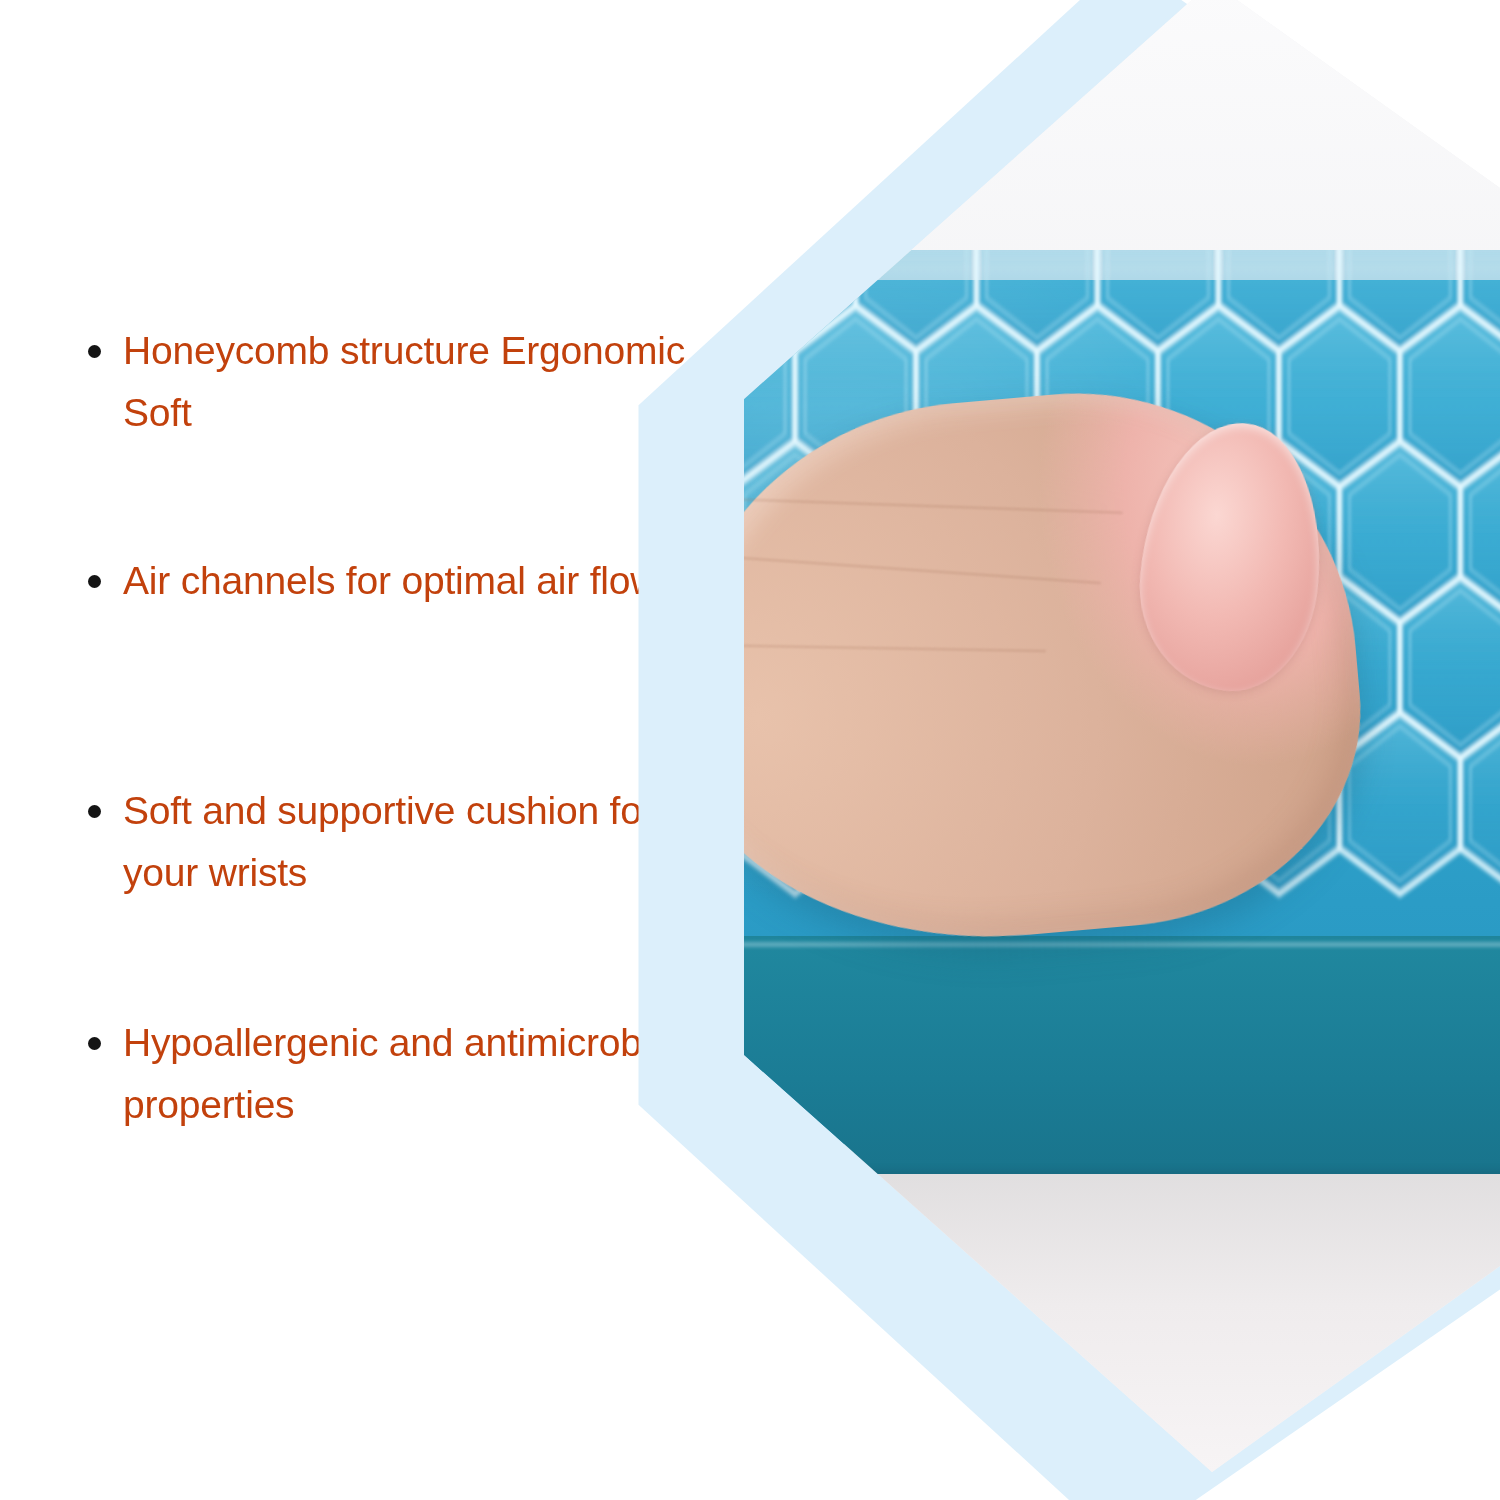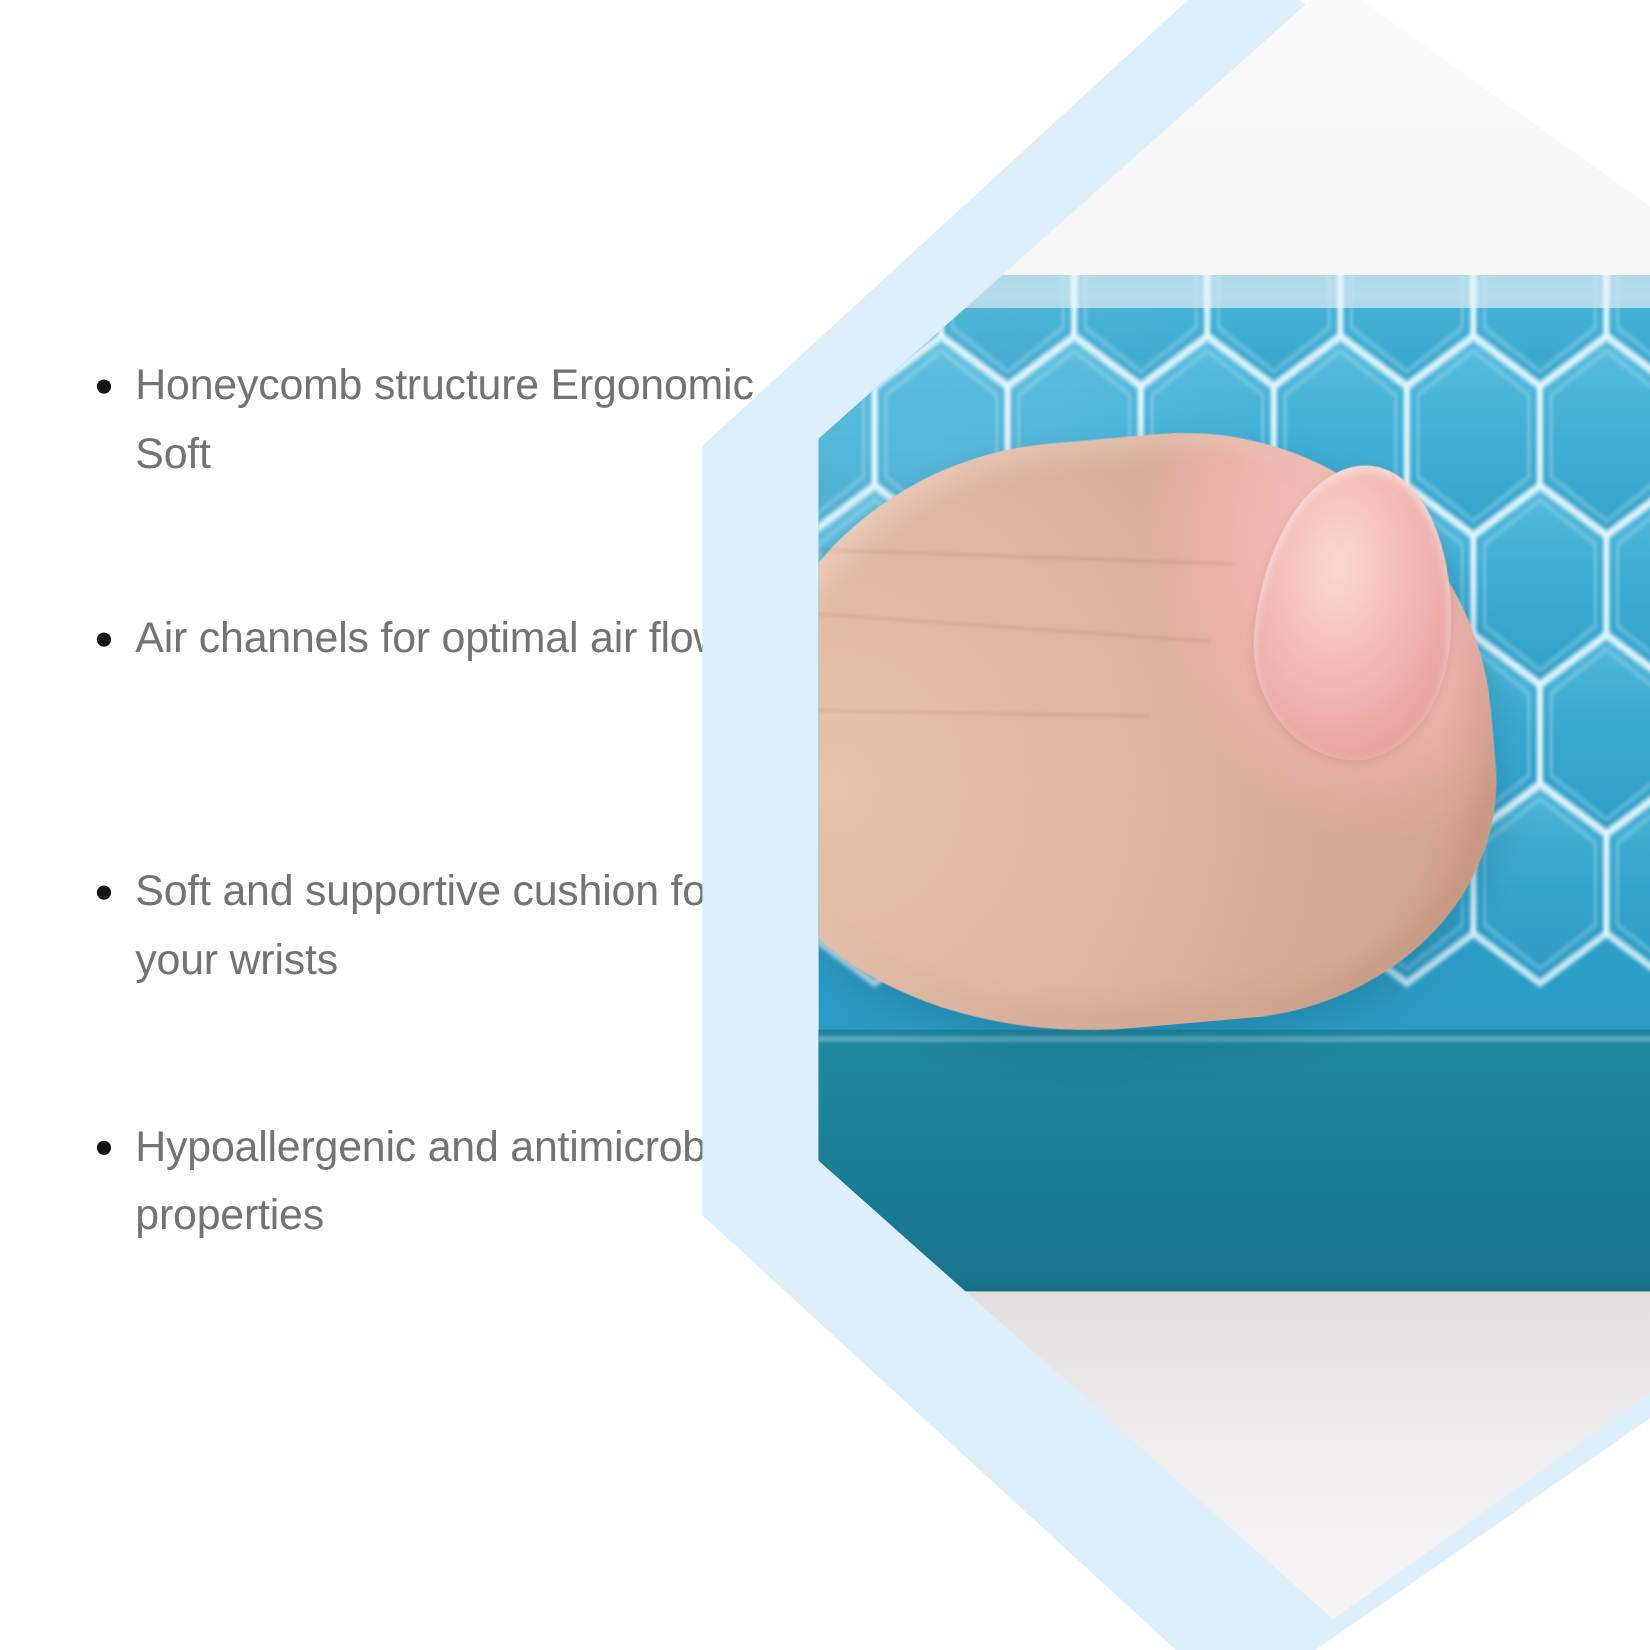--- a/index.html
+++ b/index.html
@@ -28,21 +28,21 @@
     width:13px;height:13px;
     border-radius:50%;
     background:#141414;
     flex:0 0 auto;
     margin-top:25px;
     margin-right:22px;
   }
   .feature-text{
     font-size:39px;
     line-height:62px;
-    color:#737373;
+    color:#c2410c;
     letter-spacing:-0.2px;
     font-weight:400;
   }
   #feature-0{ top:320px; }
   #feature-1{ top:550px; }
   #feature-2{ top:780px; }
   #feature-3{ top:1012px; }
 
   
   #photo-panel{

